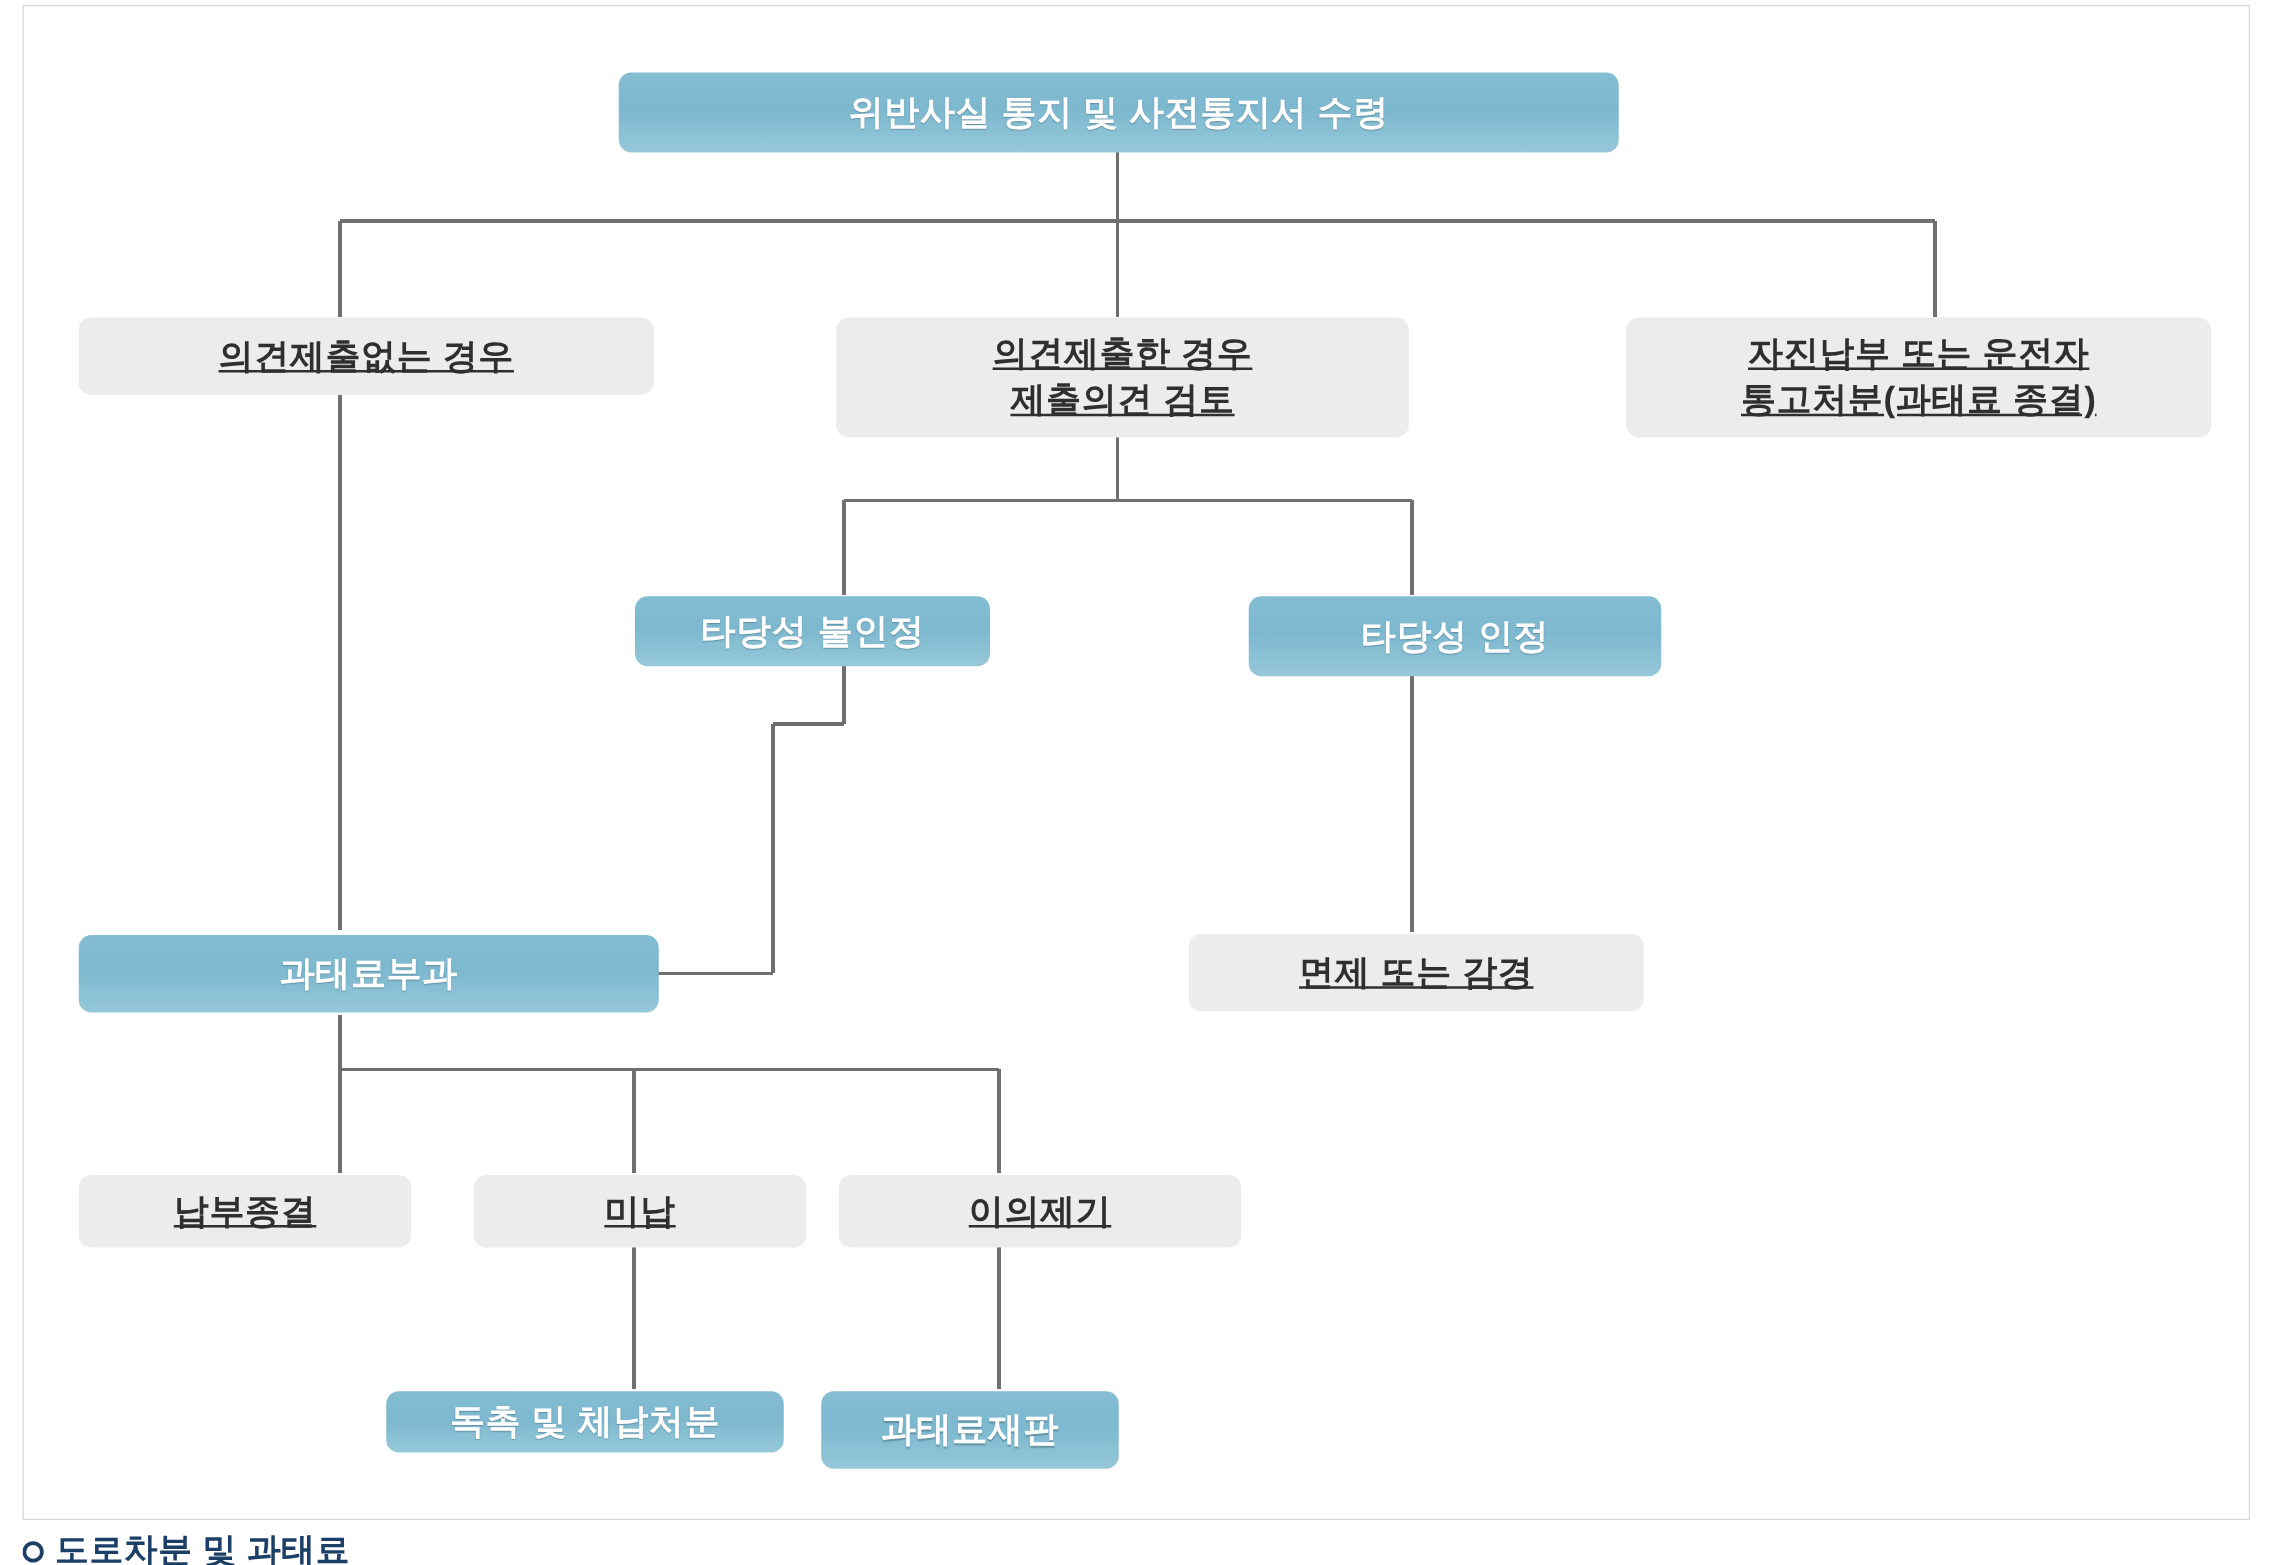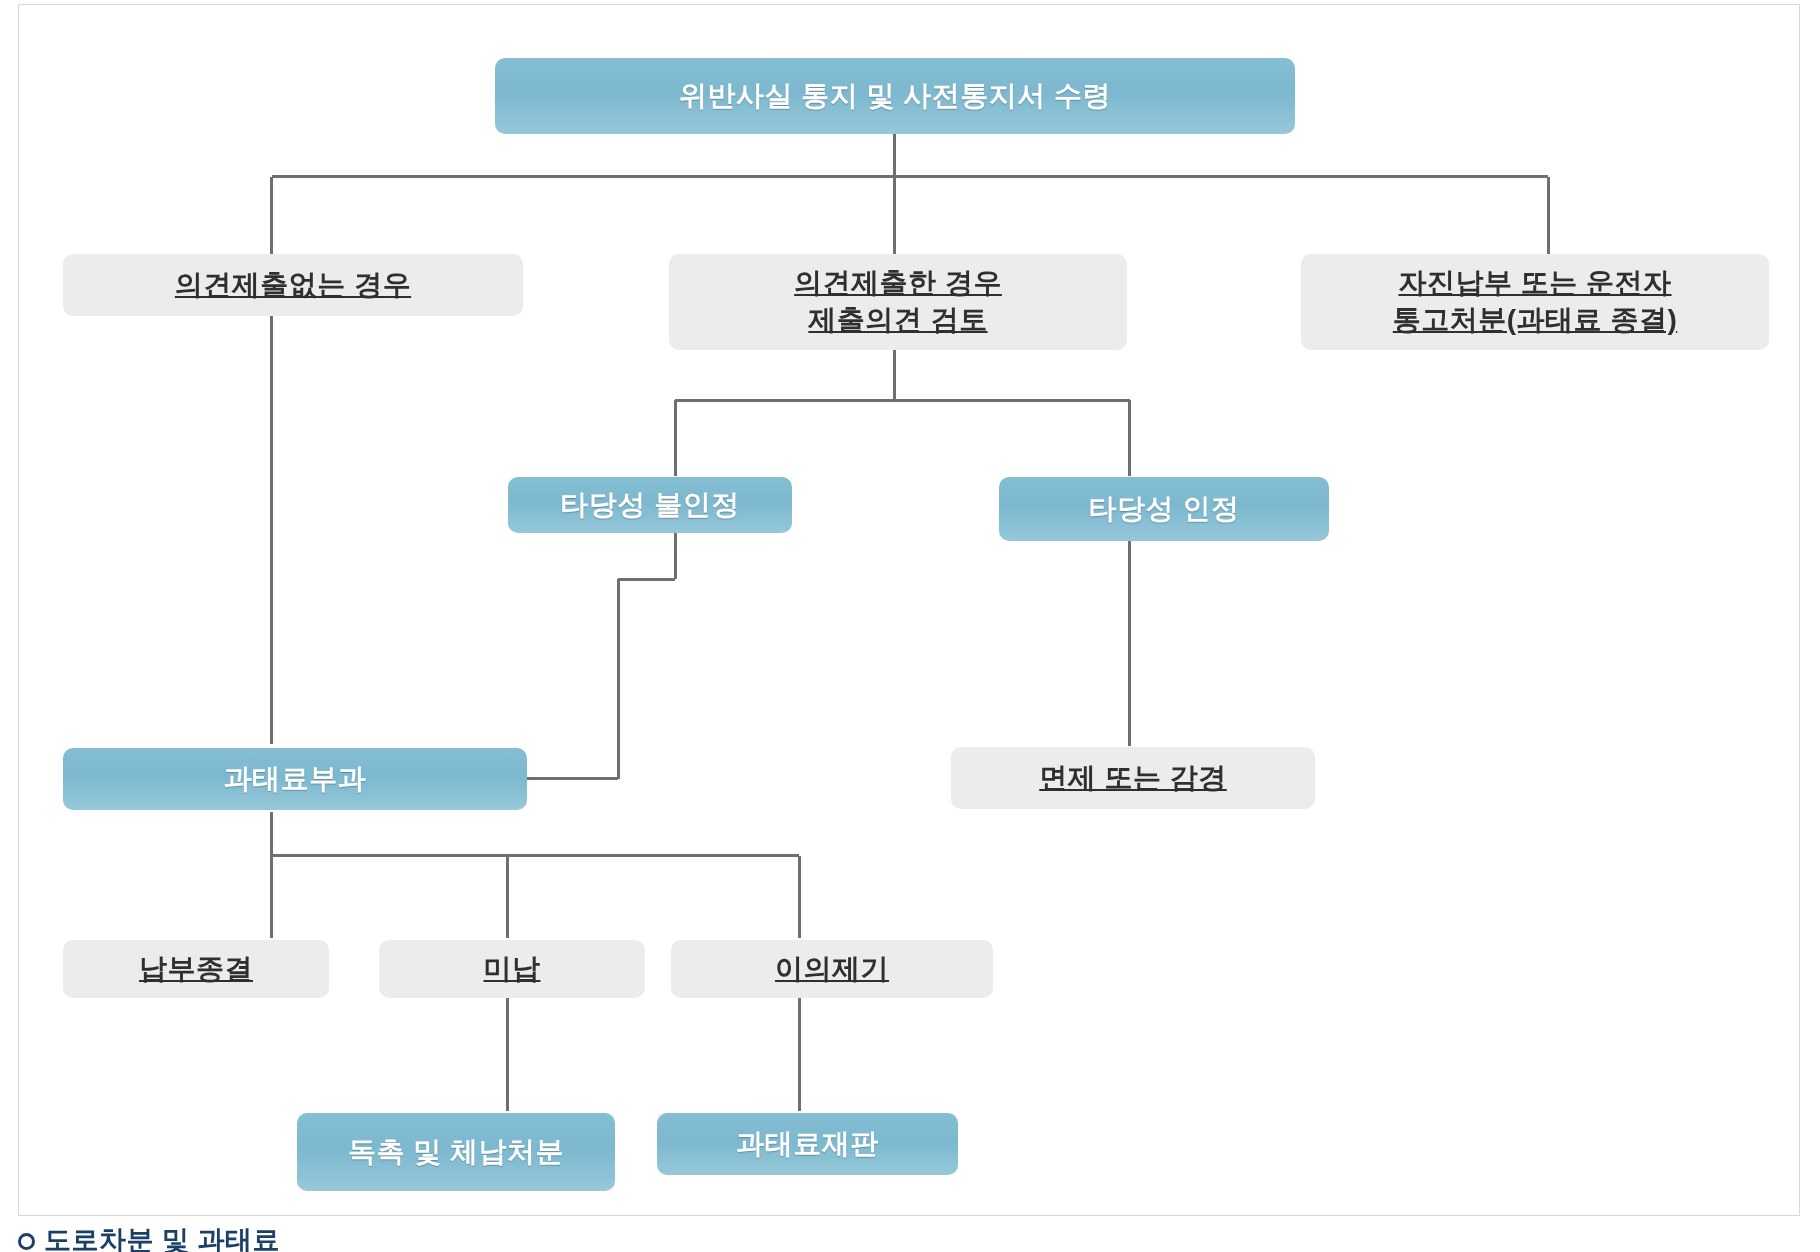--- a/index.html
+++ b/index.html
@@ -134,21 +134,21 @@
           <line x1="253" y1="852" x2="253" y2="935"></line>
           <line x1="489" y1="852" x2="489" y2="935"></line>
           <line x1="781" y1="852" x2="781" y2="935"></line>
 
           <line x1="489" y1="985" x2="489" y2="1108"></line>
 
           <line x1="781" y1="985" x2="781" y2="1108"></line>
         </g>
       </svg>
 
-      <div class="node blue fs-28" style="left:476px; top:53px; width:800px; height:76px;">위반사실 통지 및 사전통지서 수령</div>
+      <div class="node blue fs-28" style="left:476px; top:53px; width:800px; height:64px;">위반사실 통지 및 사전통지서 수령</div>
 
       <div class="node grey fs-28" style="left:44px; top:249px; width:460px; height:62px;">의견제출없는 경우</div>
 
       <div class="node grey fs-28" style="left:650px; top:249px; width:458px; height:96px;">의견제출한 경우
 제출의견 검토</div>
 
       <div class="node grey fs-28" style="left:1282px; top:249px; width:468px; height:96px;">자진납부 또는 운전자
 통고처분(과태료 종결)</div>
 
       <div class="node blue fs-28" style="left:489px; top:472px; width:284px; height:56px;">타당성 불인정</div>
@@ -158,23 +158,23 @@
       <div class="node blue fs-28" style="left:44px; top:743px; width:464px; height:62px;">과태료부과</div>
 
       <div class="node grey fs-28" style="left:932px; top:742px; width:364px; height:62px;">면제 또는 감경</div>
 
       <div class="node grey fs-28" style="left:44px; top:935px; width:266px; height:58px;">납부종결</div>
 
       <div class="node grey fs-28" style="left:360px; top:935px; width:266px; height:58px;">미납</div>
 
       <div class="node grey fs-28" style="left:652px; top:935px; width:322px; height:58px;">이의제기</div>
 
-      <div class="node blue fs-28" style="left:278px; top:1108px; width:318px; height:78px;">독촉 및 체납처분</div>
+      <div class="node blue fs-28" style="left:290px; top:1108px; width:318px; height:49px;">독촉 및 체납처분</div>
 
-      <div class="node blue fs-28" style="left:638px; top:1108px; width:301px; height:62px;">과태료재판</div>
+      <div class="node blue fs-28" style="left:638px; top:1108px; width:238px; height:62px;">과태료재판</div>
 
     </div>
   </div>
 
   <div class="caption">
     <span class="bullet"></span><span>도로차분 및 과태료</span>
   </div>
 
 </div>
 

